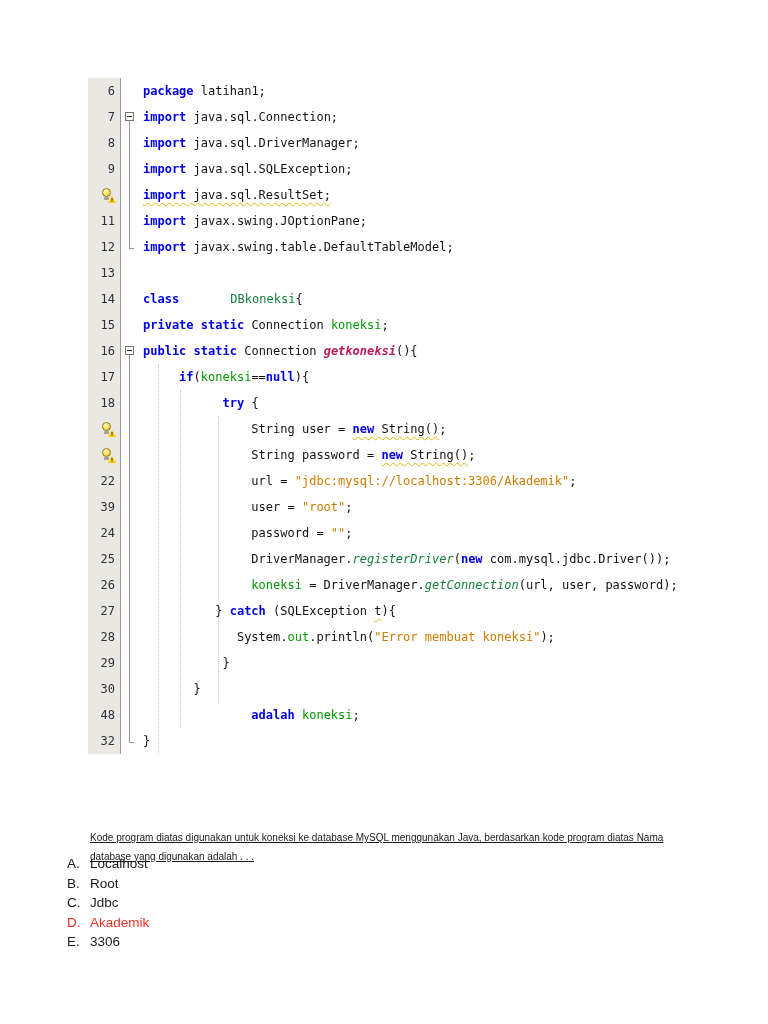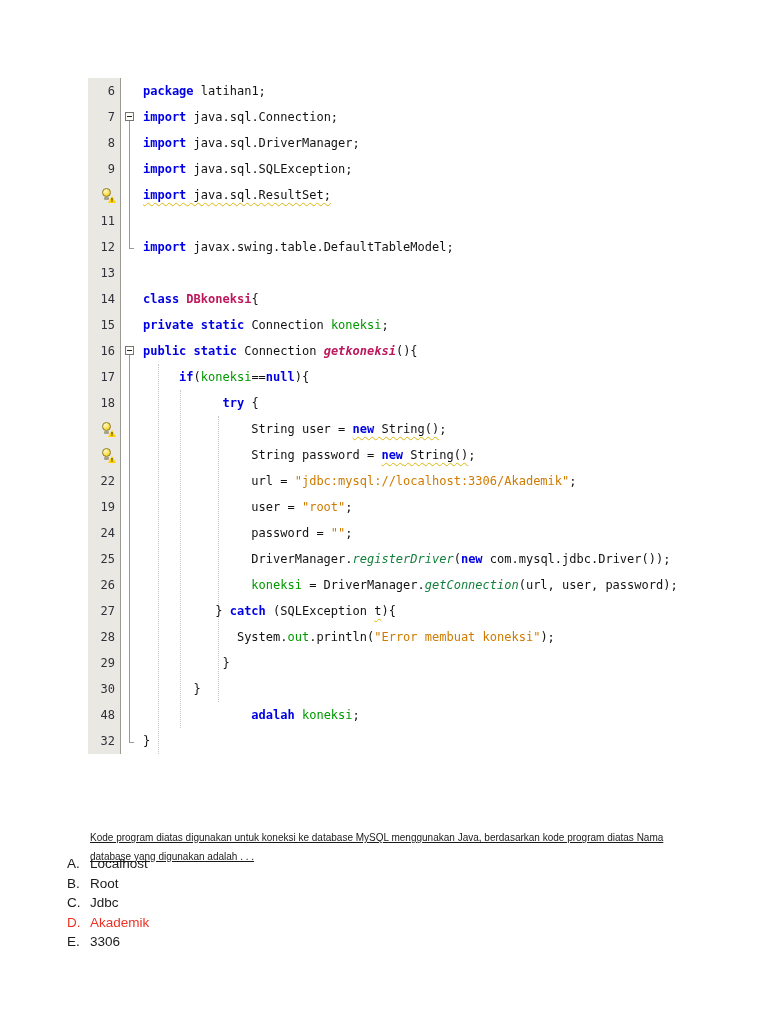--- a/index.html
+++ b/index.html
@@ -29,21 +29,21 @@
   .fbox{position:absolute;left:4px;top:8px;width:9px;height:9px;background:#fdfdfa;
         border:1px solid #757575;box-sizing:border-box;}
   .fbox::after{content:"";position:absolute;left:1px;top:3px;width:5px;height:1px;background:#222;}
   .fcorner{position:absolute;left:8px;top:14px;width:5px;height:1px;background:#9a9a9a;}
   .code-text{white-space:pre;}
   .ind{display:inline-block;}
   .tk-kw{color:#0000e6;font-weight:bold;}
   .tk-t{color:#121212;}
   .tk-s{color:#ce7b00;}
   .tk-f{color:#009900;}
-  .tk-b{color:#be185d;font-weight:bold;}
+  .tk-b{color:#15803d;font-weight:normal;margin-left:44px;}
   .tk-bi{color:#be185d;font-weight:bold;font-style:italic;}
   .tk-i{color:#15803d;font-style:italic;}
   .warn{text-decoration:underline;text-decoration-style:wavy;text-decoration-color:#dcb70c;
         text-decoration-thickness:1px;text-underline-offset:3px;text-decoration-skip-ink:none;}
 
   
   .bulb{position:relative;display:inline-block;width:13px;height:14px;margin-top:6px;}
   .bulb-glass{position:absolute;left:0;top:0;width:9px;height:9px;border-radius:50%;
               background:radial-gradient(circle at 35% 30%,#fffbd2,#ffdf4e 55%,#d8a80c);
               border:1px solid #8f7d1e;box-sizing:border-box;}
@@ -105,20 +105,21 @@
           <span class="fold-cell">
             <span class="fline fl-full"></span>
           </span>
           <span class="code-text"><span class="tk-kw warn">import</span><span class="tk-t warn"> java.sql.ResultSet;</span></span>
         </div>
         <div class="code-line">
           <span class="gutter-cell">11</span>
           <span class="fold-cell">
             <span class="fline fl-full"></span>
           </span>
+          <span class="code-text"><span class="tk-kw">import</span><span class="tk-t"> javax.swing.JOptionPane;</span></span>
         </div>
         <div class="code-line">
           <span class="gutter-cell">12</span>
           <span class="fold-cell">
             <span class="fline fl-top"></span>
             <span class="fcorner"></span>
           </span>
           <span class="code-text"><span class="tk-kw">import</span><span class="tk-t"> javax.swing.table.DefaultTableModel;</span></span>
         </div>
         <div class="code-line">
@@ -173,21 +174,21 @@
           <span class="code-text"><span class="ind" style="width: 15ch;"></span><span class="tk-t">String password = </span><span class="tk-kw warn">new</span><span class="tk-t warn"> String()</span><span class="tk-t">;</span></span>
         </div>
         <div class="code-line">
           <span class="gutter-cell">22</span>
           <span class="fold-cell">
             <span class="fline fl-full"></span>
           </span>
           <span class="code-text"><span class="ind" style="width: 15ch;"></span><span class="tk-t">url = </span><span class="tk-s">"jdbc:mysql://localhost:3306/Akademik"</span><span class="tk-t">;</span></span>
         </div>
         <div class="code-line">
-          <span class="gutter-cell">19</span>
+          <span class="gutter-cell">39</span>
           <span class="fold-cell">
             <span class="fline fl-full"></span>
           </span>
           <span class="code-text"><span class="ind" style="width: 15ch;"></span><span class="tk-t">user = </span><span class="tk-s">"root"</span><span class="tk-t">;</span></span>
         </div>
         <div class="code-line">
           <span class="gutter-cell">24</span>
           <span class="fold-cell">
             <span class="fline fl-full"></span>
           </span>

